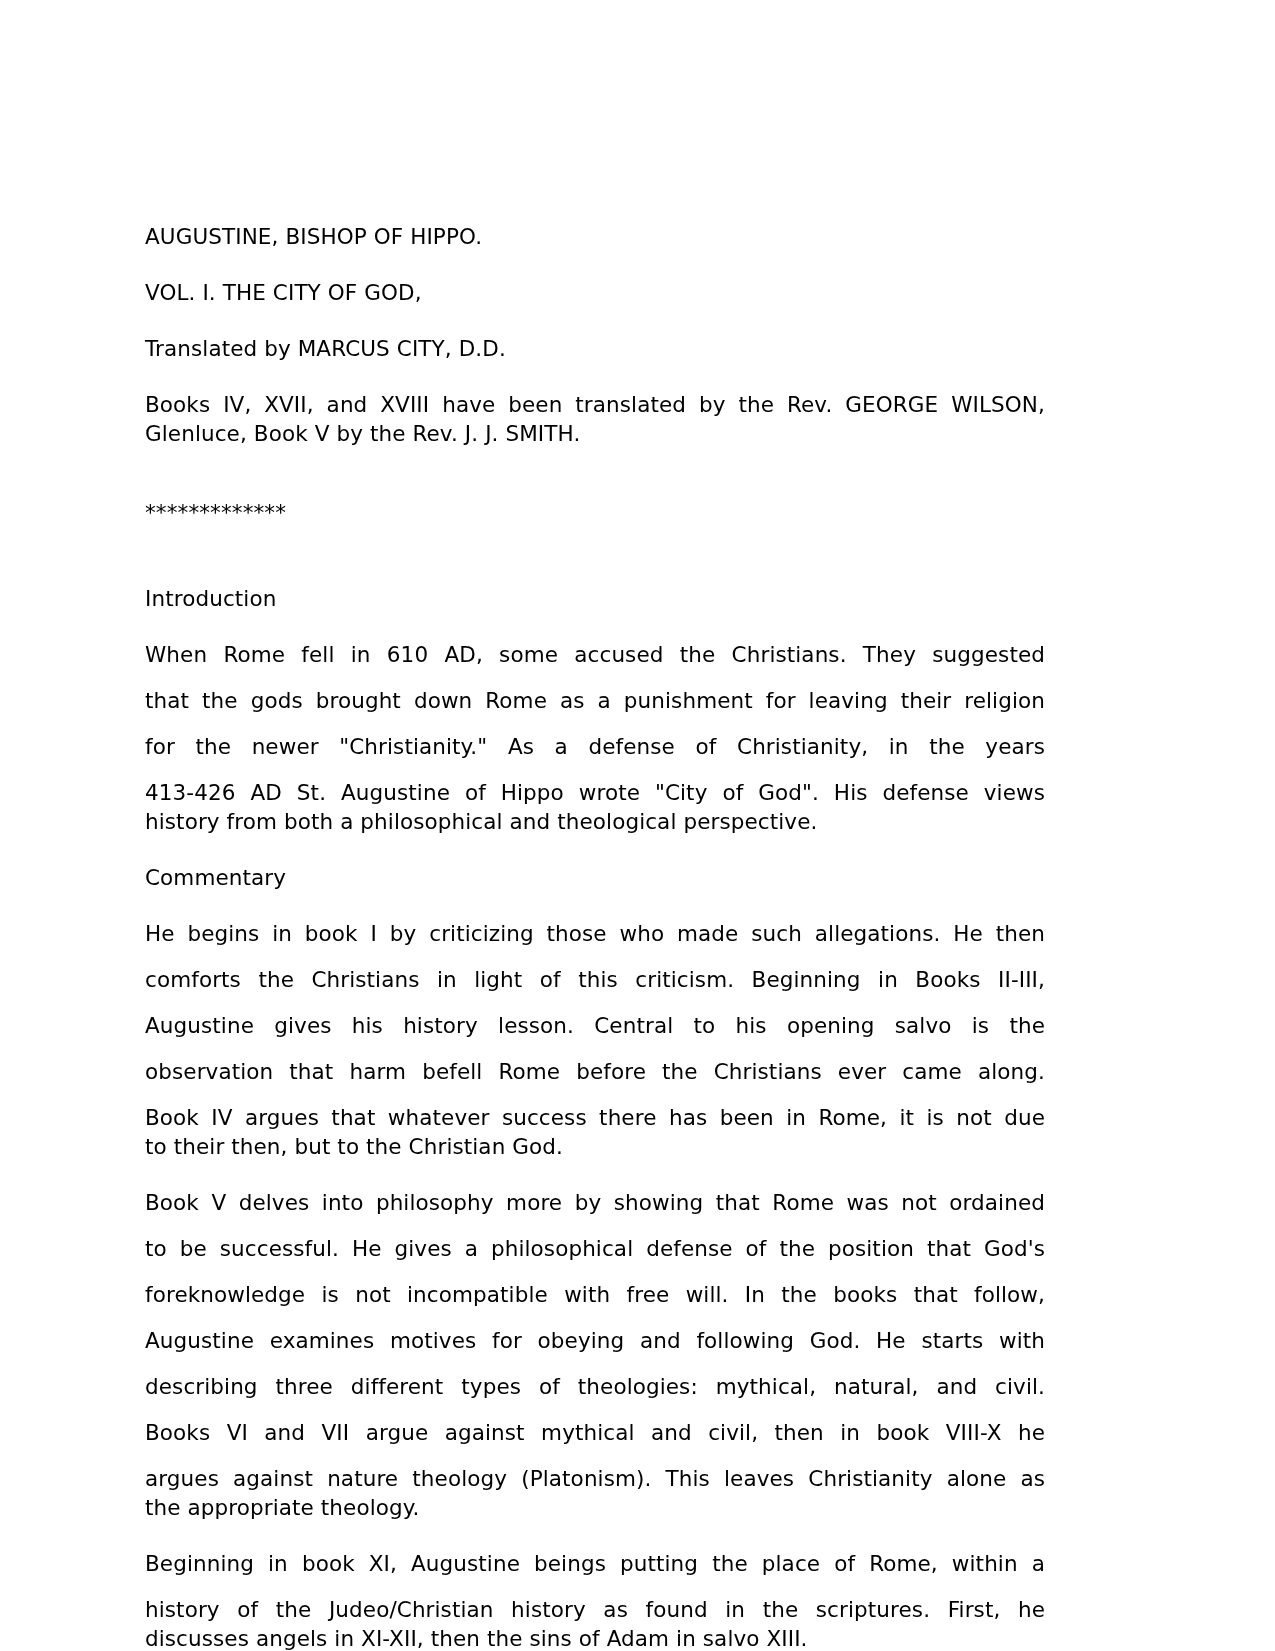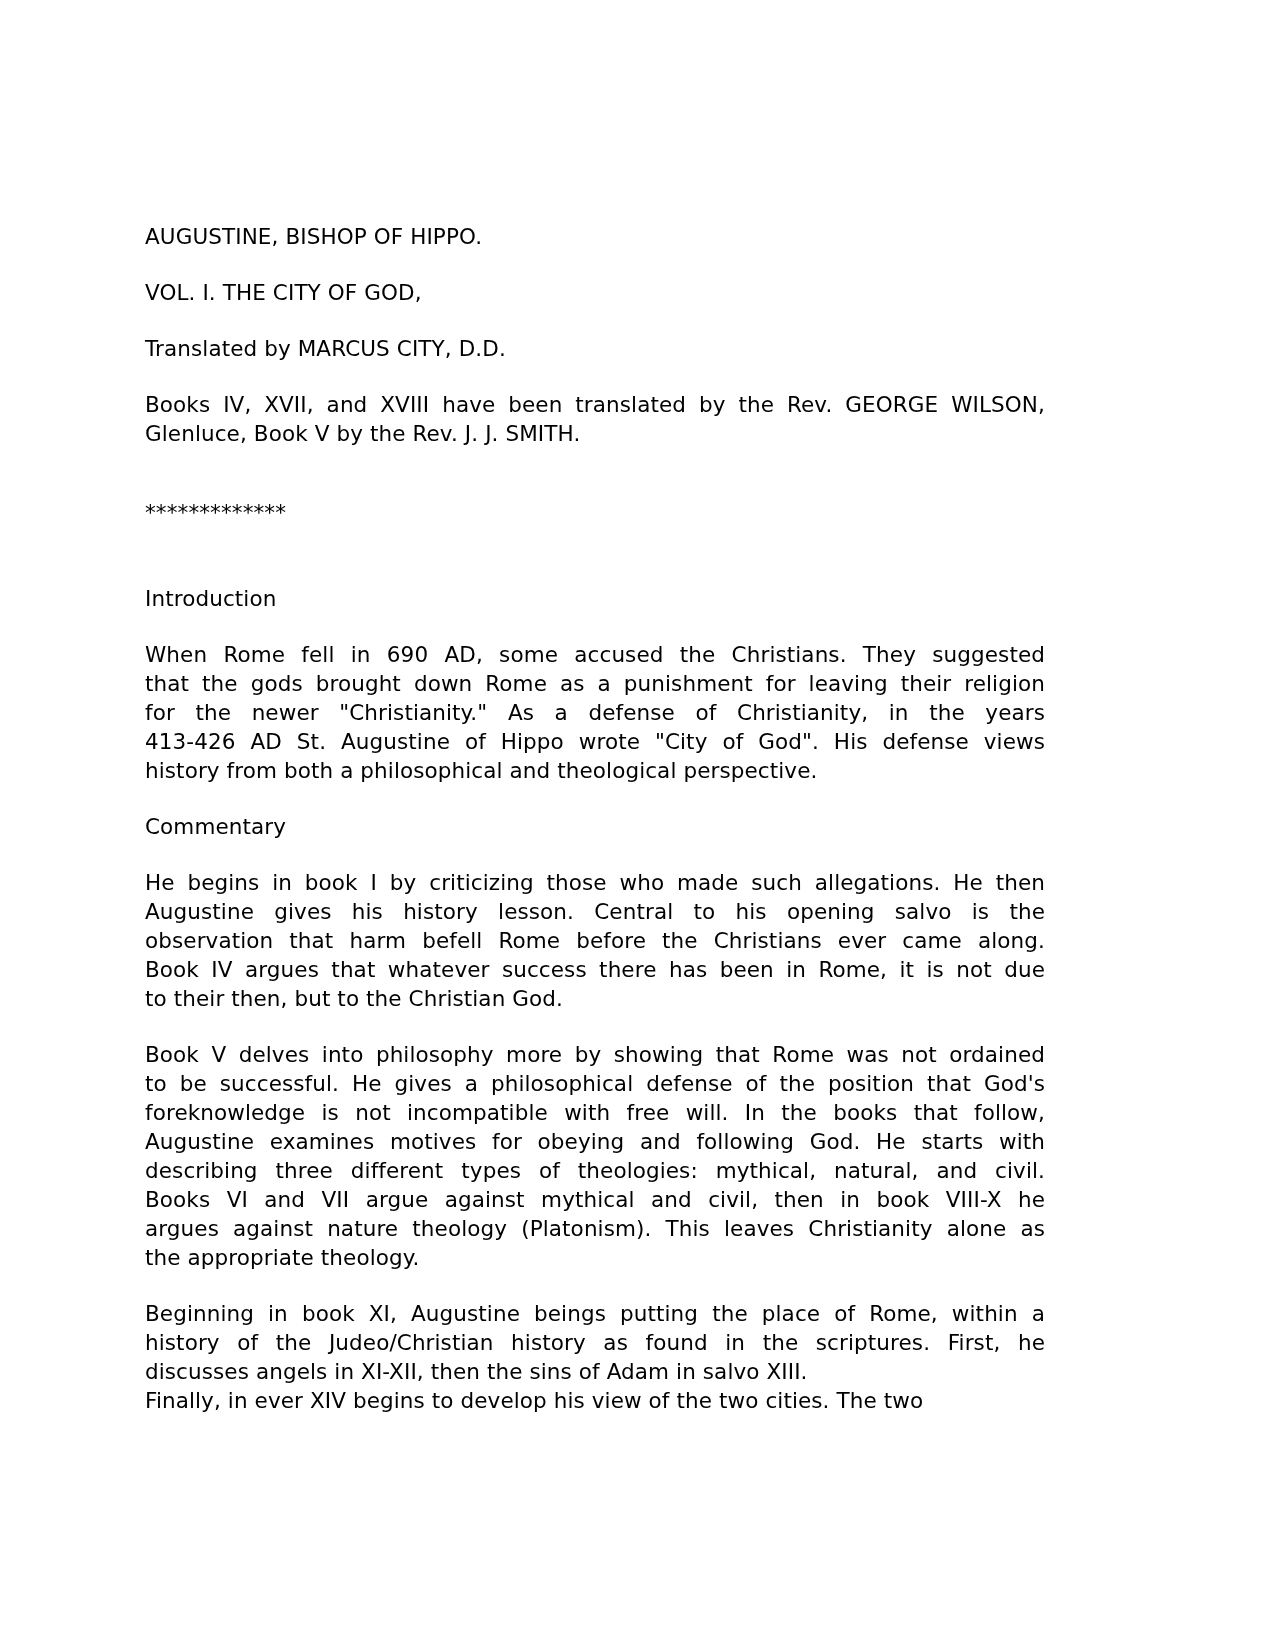--- a/index.html
+++ b/index.html
@@ -27,20 +27,21 @@
     margin-top: 50px;
     margin-bottom: 57px;
   }
   .line {
     white-space: normal;
     text-align: left;
   }
   .line.just {
     text-align: justify;
     text-align-last: justify;
+    margin-top: 17px;
   }
 </style>
 </head>
 <body>
 
 <div class="page">
   <div>
       <div class="block">
         <div class="line">AUGUSTINE, BISHOP OF HIPPO.</div>
       </div>
@@ -54,31 +55,32 @@
         <div class="line just">Books IV, XVII, and XVIII have been translated by the Rev. GEORGE WILSON,</div>
         <div class="line">Glenluce, Book V by the Rev. J. J. SMITH.</div>
       </div>
       <div class="block separator">
         <div class="line">*************</div>
       </div>
       <div class="block">
         <div class="line">Introduction</div>
       </div>
       <div class="block">
-        <div class="line just">When Rome fell in 690 AD, some accused the Christians. They suggested</div>
+        <div class="line just">When Rome fell in 610 AD, some accused the Christians. They suggested</div>
         <div class="line just">that the gods brought down Rome as a punishment for leaving their religion</div>
         <div class="line just">for the newer "Christianity." As a defense of Christianity, in the years</div>
         <div class="line just">413-426 AD St. Augustine of Hippo wrote "City of God". His defense views</div>
         <div class="line">history from both a philosophical and theological perspective.</div>
       </div>
       <div class="block">
         <div class="line">Commentary</div>
       </div>
       <div class="block">
         <div class="line just">He begins in book I by criticizing those who made such allegations. He then</div>
+        <div class="line just">comforts the Christians in light of this criticism. Beginning in Books II-III,</div>
         <div class="line just">Augustine gives his history lesson. Central to his opening salvo is the</div>
         <div class="line just">observation that harm befell Rome before the Christians ever came along.</div>
         <div class="line just">Book IV argues that whatever success there has been in Rome, it is not due</div>
         <div class="line">to their then, but to the Christian God.</div>
       </div>
       <div class="block">
         <div class="line just">Book V delves into philosophy more by showing that Rome was not ordained</div>
         <div class="line just">to be successful. He gives a philosophical defense of the position that God's</div>
         <div class="line just">foreknowledge is not incompatible with free will. In the books that follow,</div>
         <div class="line just">Augustine examines motives for obeying and following God. He starts with</div>

